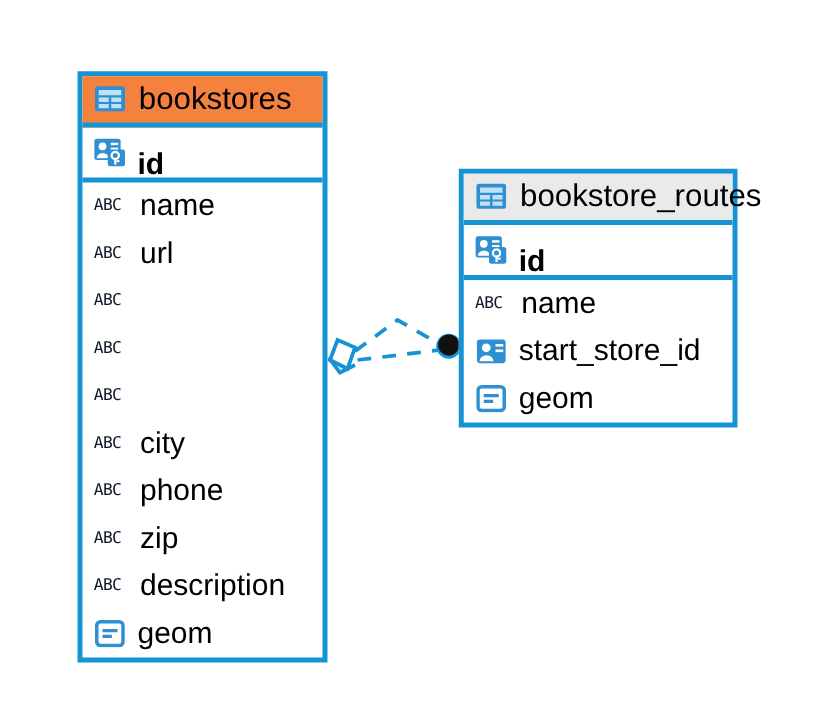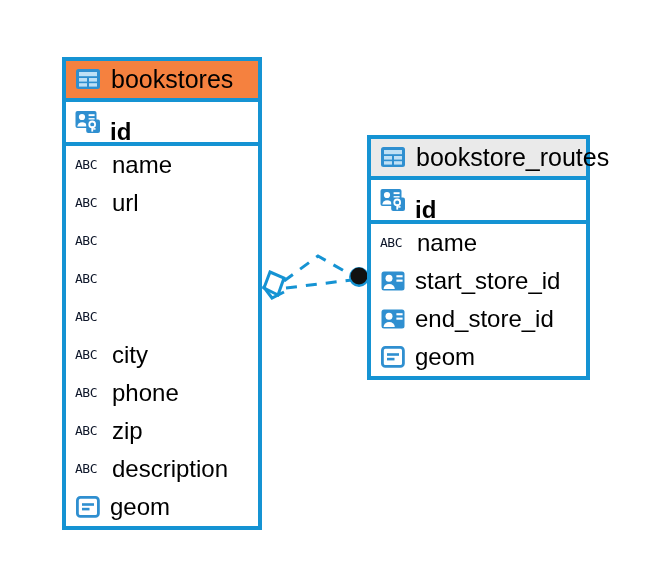--- a/index.html
+++ b/index.html
@@ -279,32 +279,20 @@
             <rect x="0.5" y="1.5" width="23" height="19" rx="2.5" fill="#2f8fd0"></rect>
             <circle cx="8" cy="8.2" r="3.5" fill="#ffffff"></circle>
             <path d="M 2.6 19 a 5.6 4.9 0 0 1 11.2 0 z" fill="#ffffff"></path>
             <rect x="15.4" y="5.2" width="6.2" height="2.1" fill="#ffffff"></rect>
             <rect x="15.4" y="9.6" width="6.2" height="2.1" fill="#ffffff"></rect>
           </svg>
         </span>
         <span class="field-name">start_store_id</span>
       </div>
 
-      <div class="field-row">
-        <span class="icon">
-          <svg width="24" height="22" viewBox="0 0 24 22">
-            <rect x="0.5" y="1.5" width="23" height="19" rx="2.5" fill="#2f8fd0"></rect>
-            <circle cx="8" cy="8.2" r="3.5" fill="#ffffff"></circle>
-            <path d="M 2.6 19 a 5.6 4.9 0 0 1 11.2 0 z" fill="#ffffff"></path>
-            <rect x="15.4" y="5.2" width="6.2" height="2.1" fill="#ffffff"></rect>
-            <rect x="15.4" y="9.6" width="6.2" height="2.1" fill="#ffffff"></rect>
-          </svg>
-        </span>
-        <span class="field-name">end_store_id</span>
-      </div>
 
       <div class="field-row">
         <span class="icon">
           <svg width="24" height="22" viewBox="0 0 24 22">
             <rect x="1.4" y="1.4" width="21" height="19" rx="3" fill="#ffffff" stroke="#2f8fd0" stroke-width="2.8"></rect>
             <rect x="6" y="7.2" width="12" height="2.6" fill="#2f8fd0"></rect>
             <rect x="6" y="11.8" width="7.5" height="2.6" fill="#2f8fd0"></rect>
           </svg>
         </span>
         <span class="field-name">geom</span>

